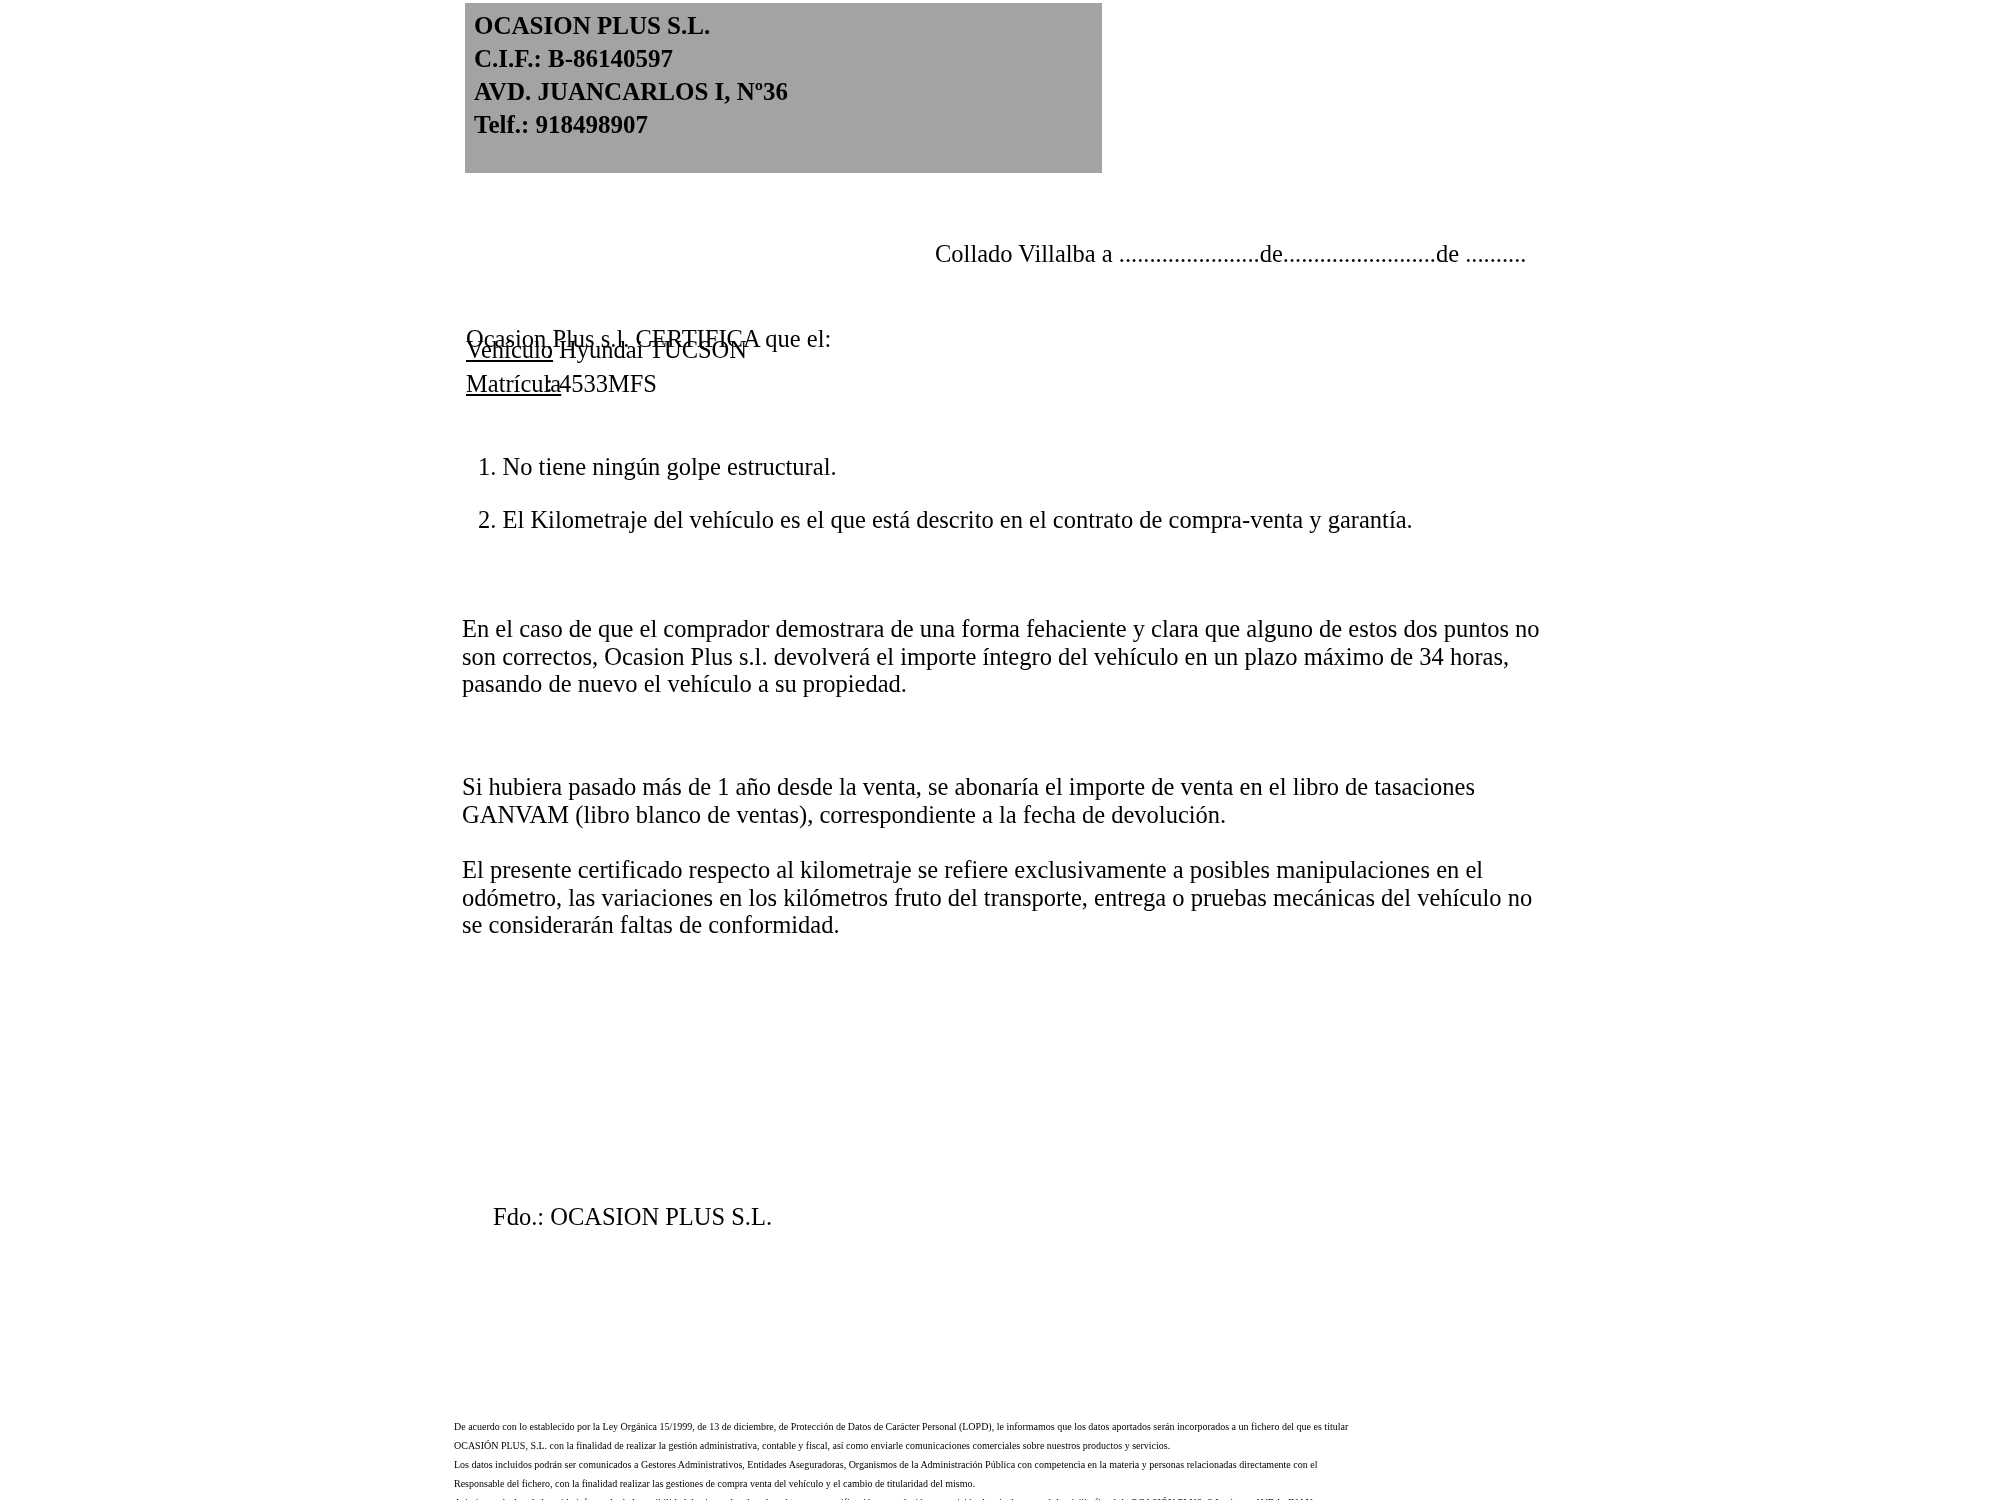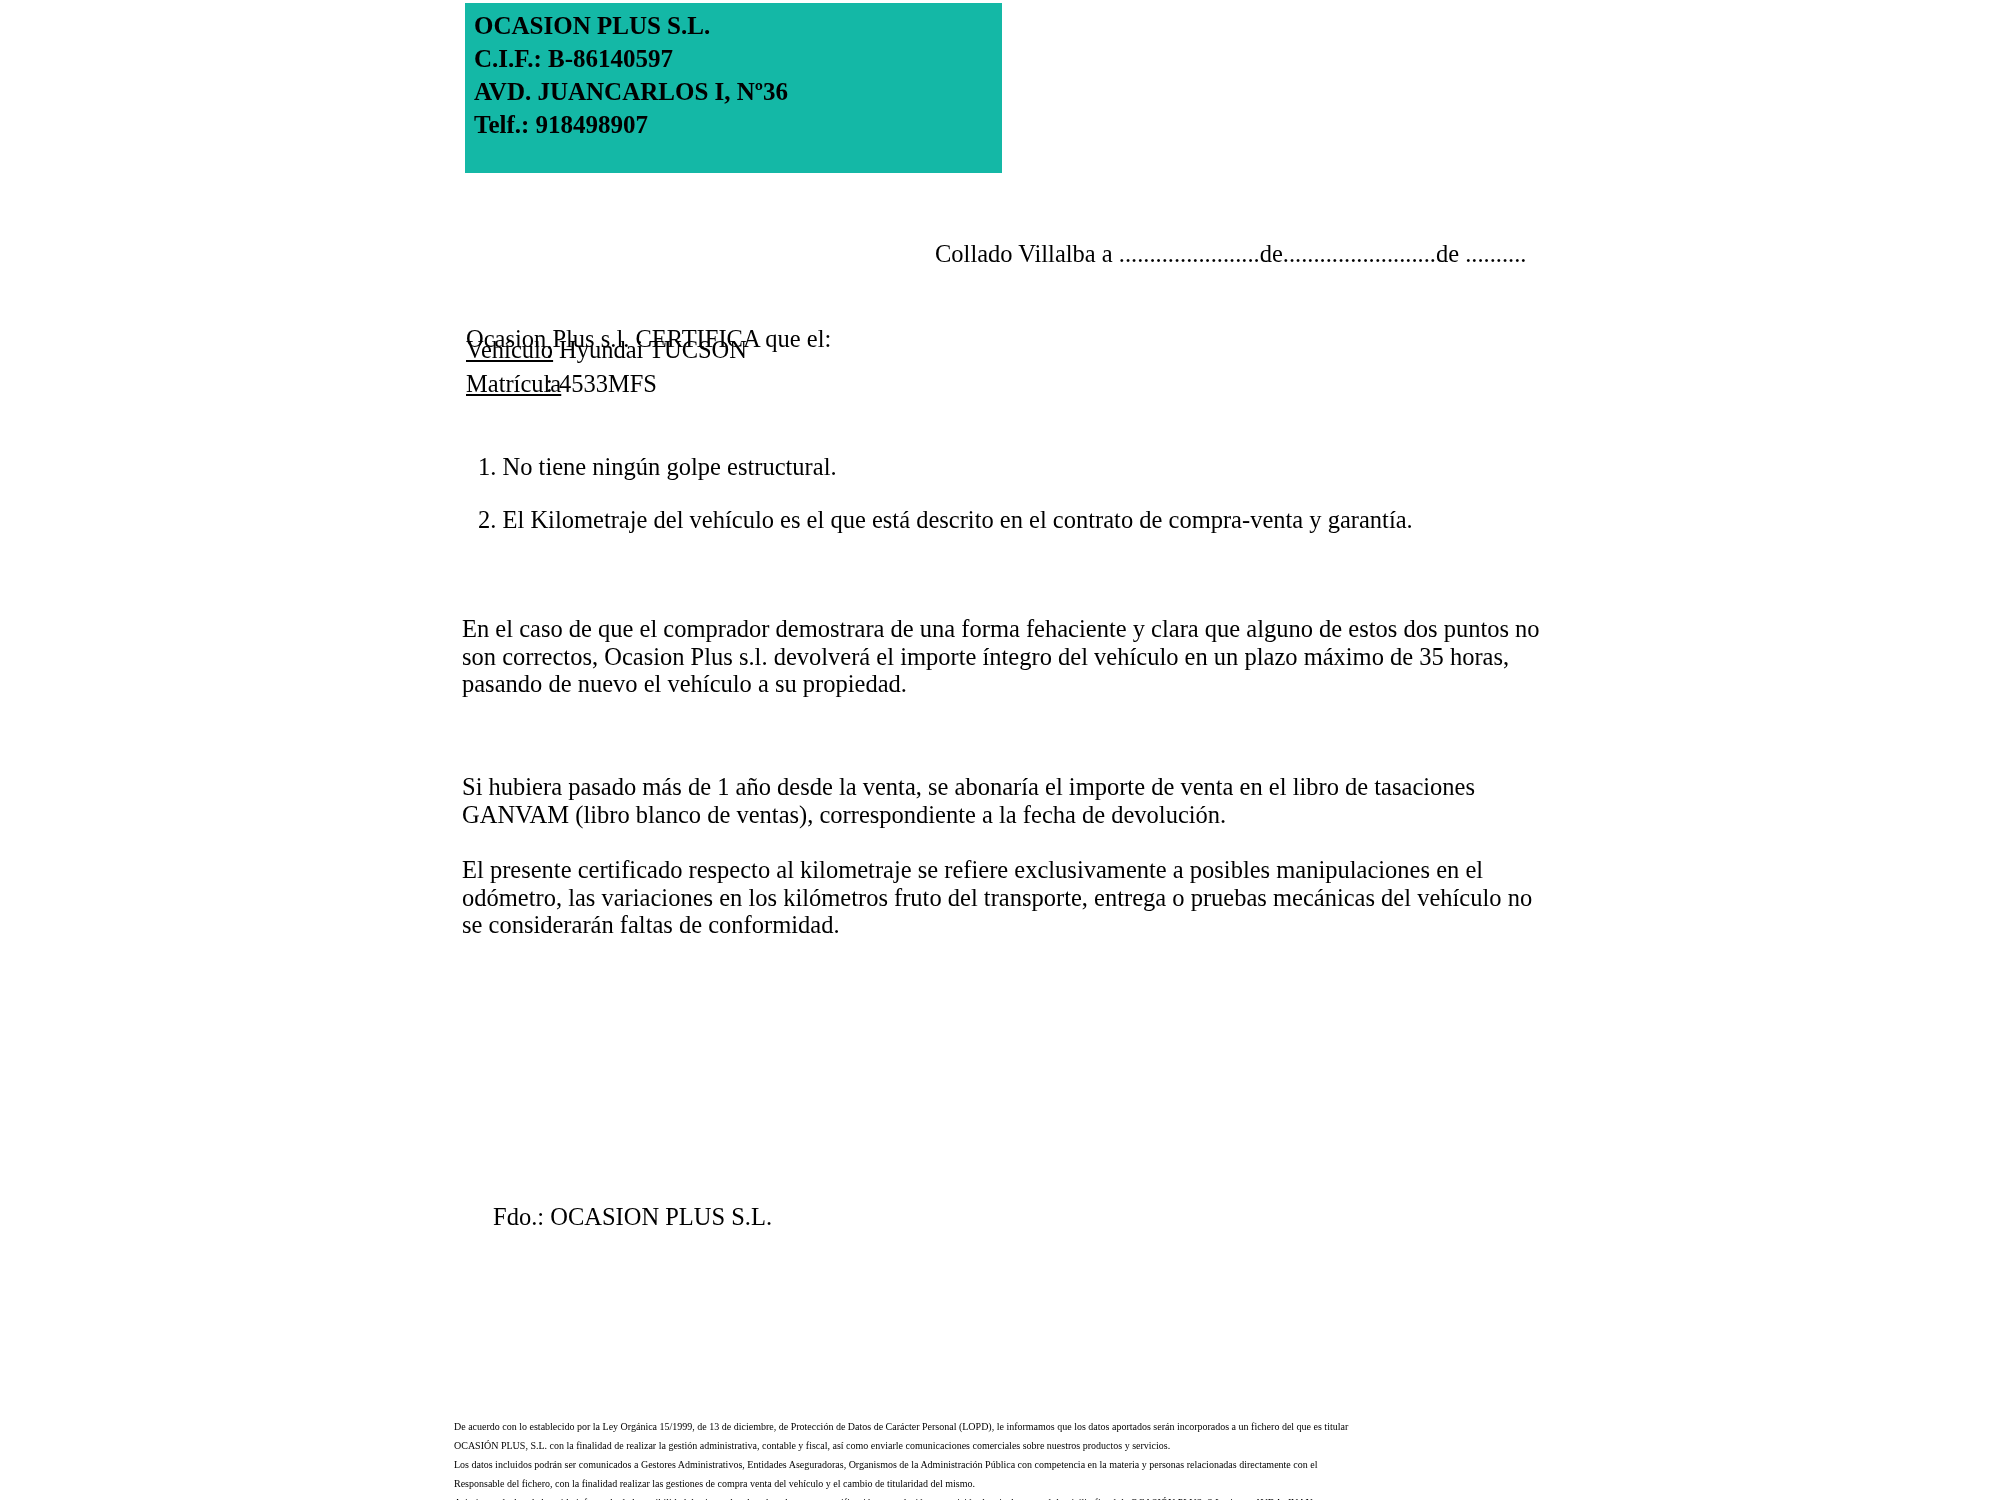--- a/index.html
+++ b/index.html
@@ -6,22 +6,22 @@
   .page{
     position:relative;
     width:2000px;height:1500px;
     background:#ffffff;
     color:#000000;
     font-family:"Liberation Serif", serif;
     overflow:hidden;
   }
   .header-box{
     position:absolute;left:465px;top:3px;
-    width:537px;height:170px;
-    background:#14b8a6;
+    width:637px;height:170px;
+    background:#a3a3a3;
     box-sizing:border-box;
     padding:6px 0 15px 9px;
     font-weight:bold;
     font-size:25px;line-height:33px;
   }
   .date-line{
     position:absolute;left:935px;top:240px;
     font-size:24.5px;white-space:pre;
   }
   .cert-intro{
@@ -86,21 +86,21 @@
   </div>
 
   <div class="cert-field f2">
     <span class="label">Matrícula</span><span>: 4533MFS</span>
   </div>
 
   <div class="item i1">1. No tiene ningún golpe estructural.</div>
   <div class="item i2">2. El Kilometraje del vehículo es el que está descrito en el contrato de compra-venta y garantía.</div>
 
   <div class="para p1">En el caso de que el comprador demostrara de una forma fehaciente y clara que alguno de estos dos puntos no
-son correctos, Ocasion Plus s.l. devolverá el importe íntegro del vehículo en un plazo máximo de 35 horas,
+son correctos, Ocasion Plus s.l. devolverá el importe íntegro del vehículo en un plazo máximo de 34 horas,
 pasando de nuevo el vehículo a su propiedad.</div>
   <div class="para p3">Si hubiera pasado más de 1 año desde la venta, se abonaría el importe de venta en el libro de tasaciones
 GANVAM (libro blanco de ventas), correspondiente a la fecha de devolución.</div>
   <div class="para p4">El presente certificado respecto al kilometraje se refiere exclusivamente a posibles manipulaciones en el
 odómetro, las variaciones en los kilómetros fruto del transporte, entrega o pruebas mecánicas del vehículo no
 se considerarán faltas de conformidad.</div>
 
   <div class="signature">Fdo.: OCASION PLUS S.L.</div>
 
   <div class="legal">De acuerdo con lo establecido por la Ley Orgánica 15/1999, de 13 de diciembre, de Protección de Datos de Carácter Personal (LOPD), le informamos que los datos aportados serán incorporados a un fichero del que es titular

